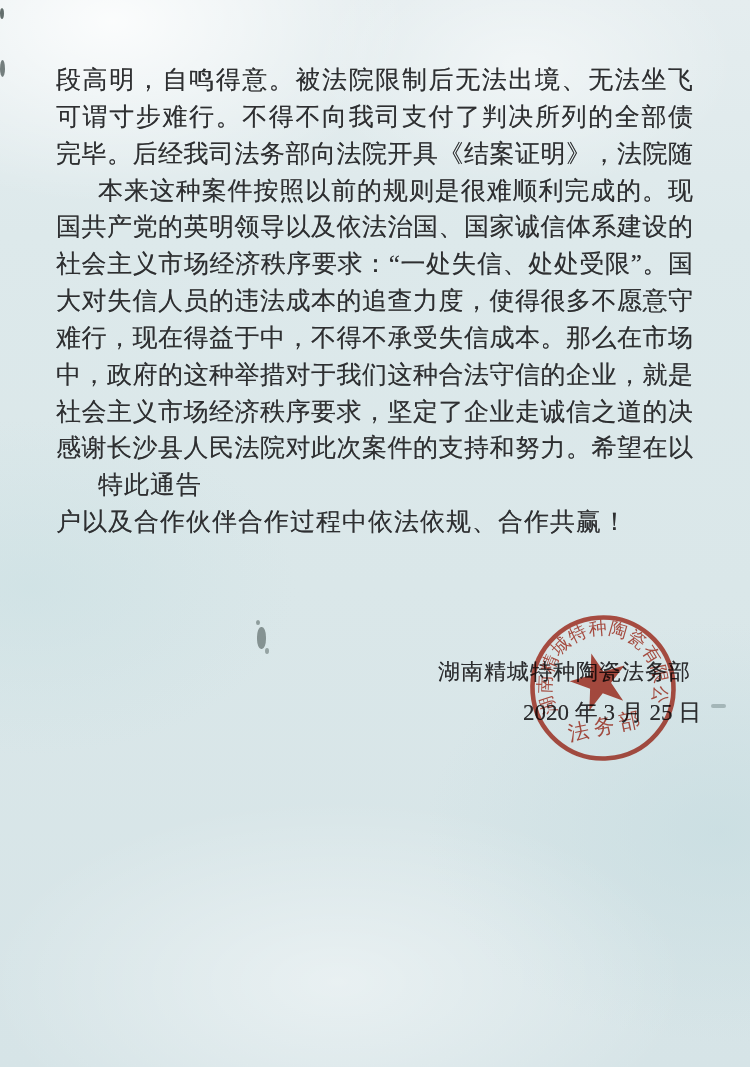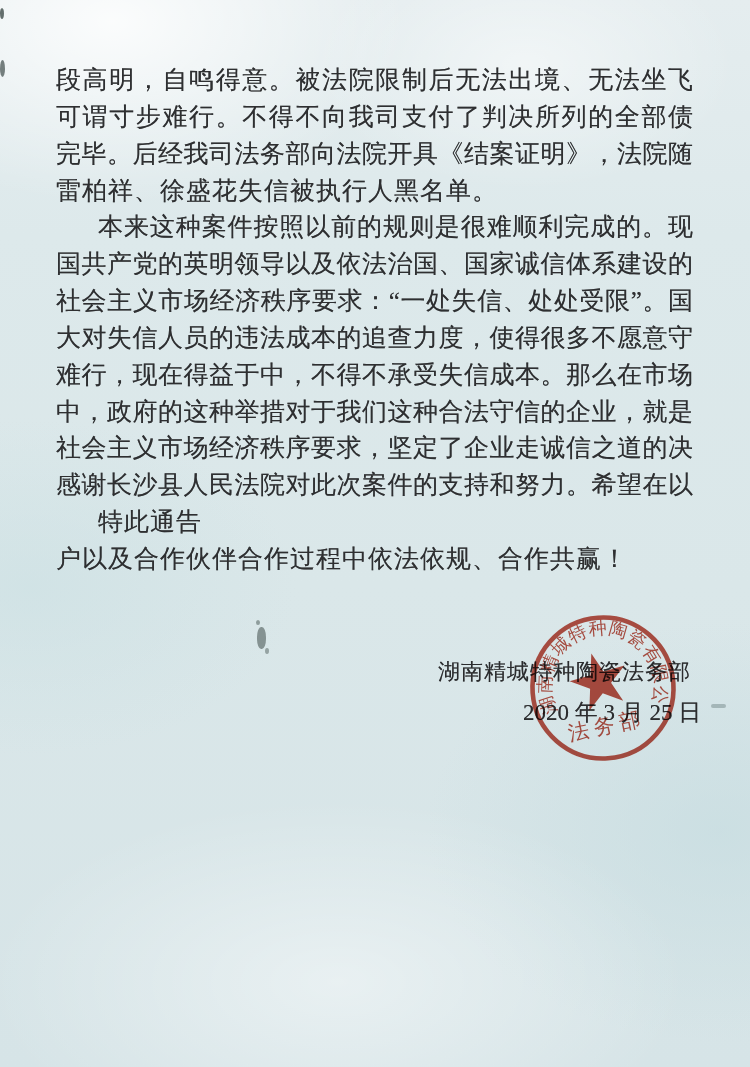--- a/index.html
+++ b/index.html
@@ -80,21 +80,20 @@
 </style>
 </head>
 <body>
 
 <div class="page">
 
   <div class="body-text">
     <div class="line fill">段高明，自鸣得意。被法院限制后无法出境、无法坐飞机、住酒店，</div>
     <div class="line fill">可谓寸步难行。不得不向我司支付了判决所列的全部债务，此案执行</div>
     <div class="line fill">完毕。后经我司法务部向法院开具《结案证明》，法院随后解除了被告</div>
-    <div class="line">雷柏祥、徐盛花失信被执行人黑名单。</div>
     <div class="line fill indent">本来这种案件按照以前的规则是很难顺利完成的。现在得益于中</div>
     <div class="line fill">国共产党的英明领导以及依法治国、国家诚信体系建设的不断完善，</div>
     <div class="line fill">社会主义市场经济秩序要求：“一处失信、处处受限”。国家和政府加</div>
     <div class="line fill">大对失信人员的违法成本的追查力度，使得很多不愿意守信的人寸步</div>
     <div class="line fill">难行，现在得益于中，不得不承受失信成本。那么在市场经济大潮</div>
     <div class="line fill">中，政府的这种举措对于我们这种合法守信的企业，就是最大的支持。</div>
     <div class="line fill">社会主义市场经济秩序要求，坚定了企业走诚信之道的决心。在此</div>
     <div class="line fill">感谢长沙县人民法院对此次案件的支持和努力。希望在以后与各位客</div>
     <div class="line indent">特此通告</div>
     <div class="line">户以及合作伙伴合作过程中依法依规、合作共赢！</div>

